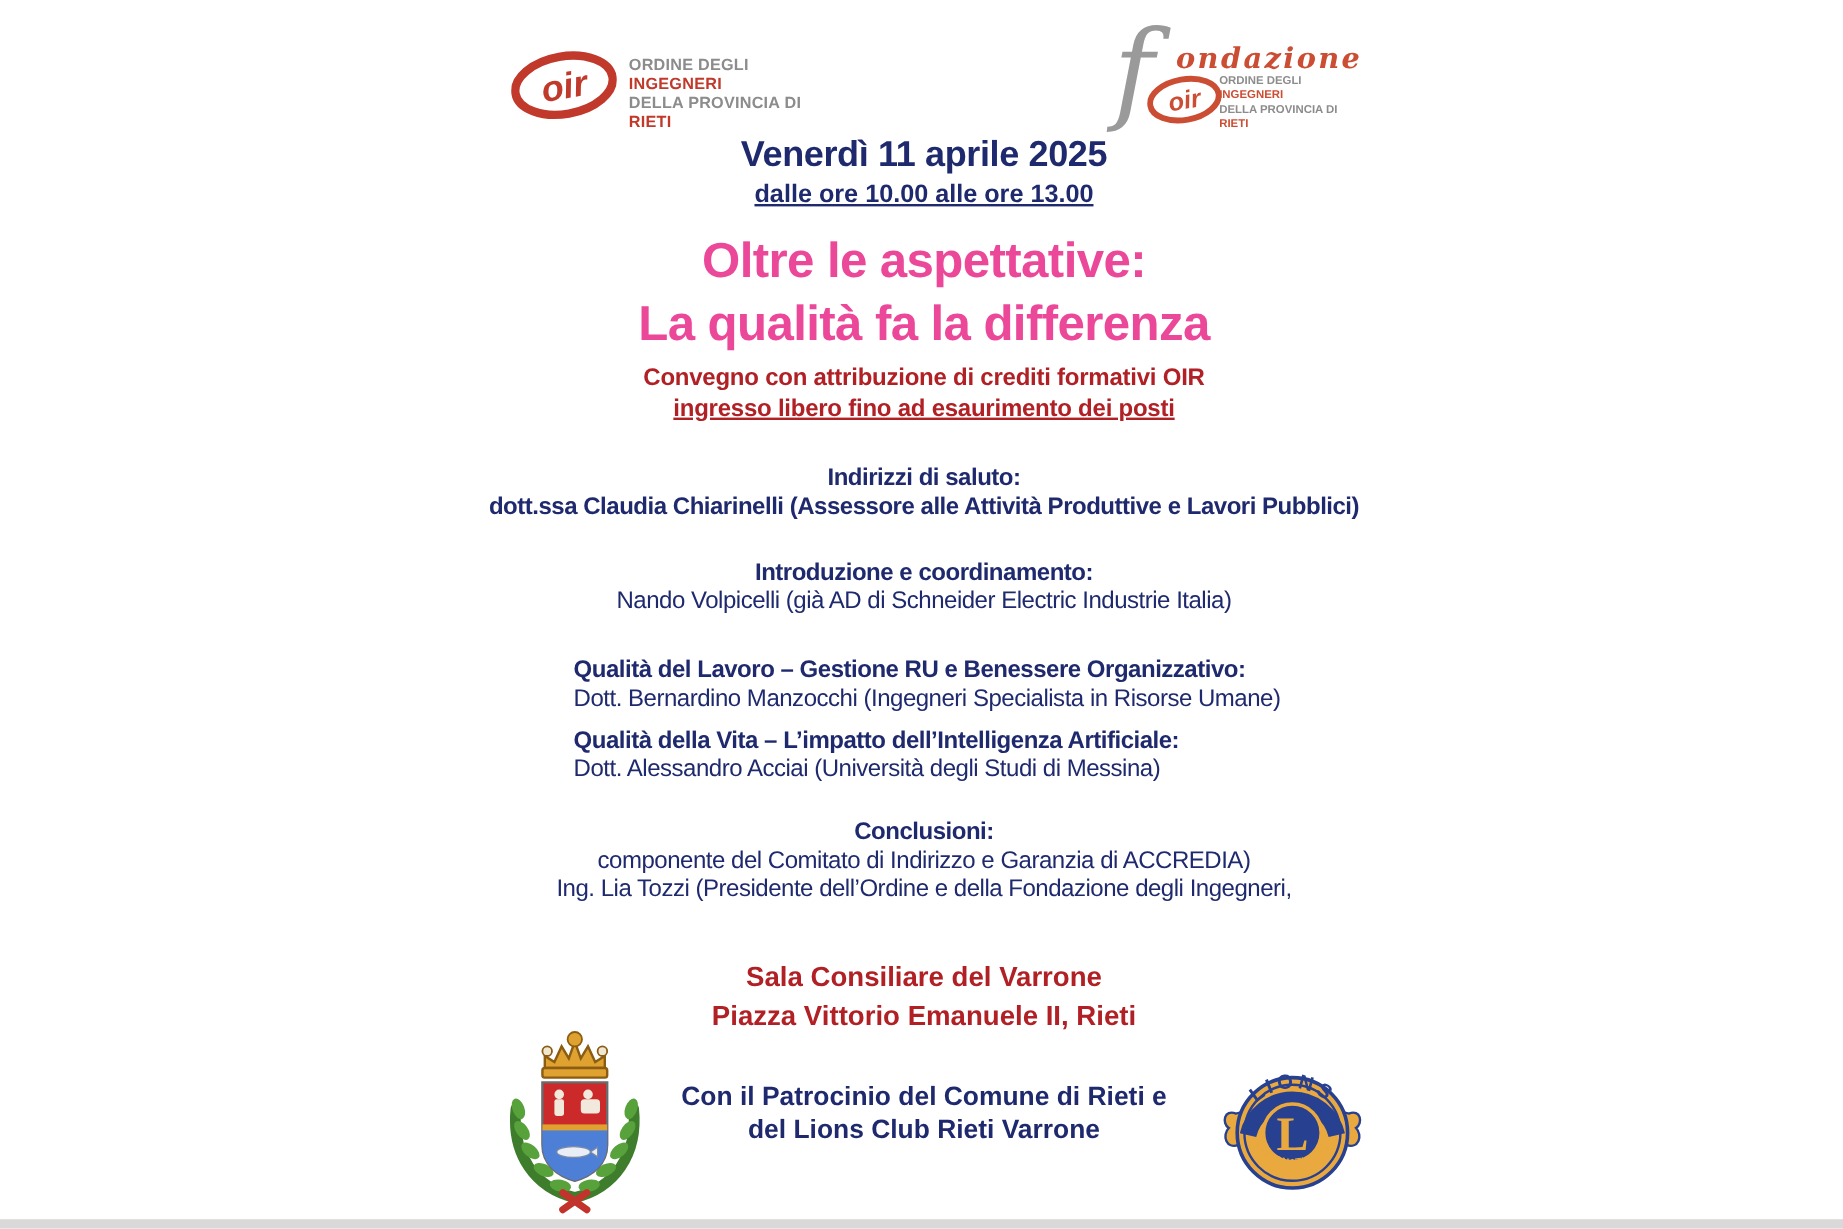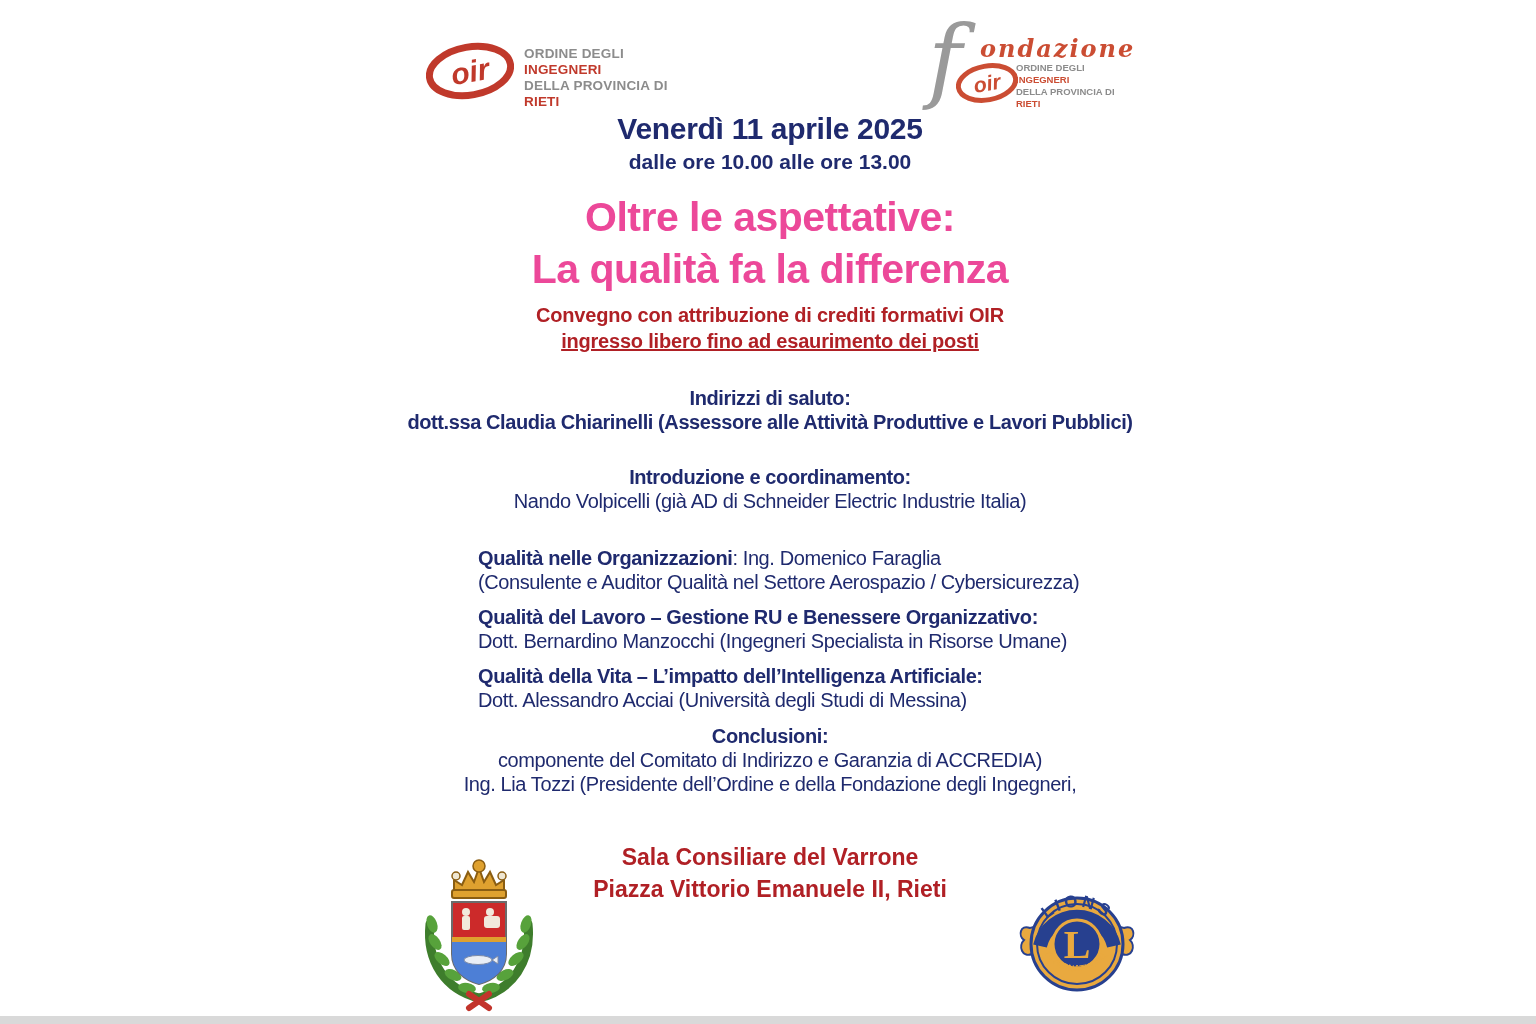--- a/index.html
+++ b/index.html
@@ -20,21 +20,21 @@
   .fond-word { position:absolute; left:52px; top:6px; font-family:"DejaVu Serif", serif; font-style:italic;
                font-weight:bold; font-size:24px; color:#cb4d33; letter-spacing:2px; }
   .fond-oval { position:absolute; left:28px; top:32px; }
   .fond-lines { position:absolute; left:88px; top:34px; font-size:9.5px; font-weight:bold; line-height:12px; }
   .fond-lines div:nth-child(1), .fond-lines div:nth-child(3) { color:#8c8c8c; }
   .fond-lines div:nth-child(2), .fond-lines div:nth-child(4) { color:#cb4d33; }
 
   
   .content { position:absolute; left:398px; top:112px; width:744px; text-align:center; color:#1f2a6e; }
   .date  { font-size:30px; font-weight:bold; color:#1f2a6e; letter-spacing:-0.3px; }
-  .time  { font-size:21px; font-weight:bold; color:#1f2a6e; margin-top:4px; }
+  .time  { font-size:21px; font-weight:bold; color:#1f2a6e; margin-top:4px;text-decoration:underline; }
   .title { font-size:41px; font-weight:bold; color:#ec4899; line-height:52px; margin-top:17px; letter-spacing:-0.5px; }
   .sub   { font-size:20px; font-weight:600; color:#b02025; margin-top:9px; letter-spacing:-0.2px;text-align:center; }
   .sub.u { text-decoration:underline; margin-top:3px; }
 
   .navy  { color:#1f2a6e; font-size:20px; line-height:24px; letter-spacing:-0.4px; }
   .bold  { font-weight:bold; }
   .sec-gap1 { margin-top:33px; }
   .sec-gap2 { margin-top:31px; }
 
   .talks { text-align:left; padding-left:80px; margin-top:33px; }
@@ -98,42 +98,42 @@
     <div class="sub u">ingresso libero fino ad esaurimento dei posti</div>
 
     <div class="navy bold sec-gap1">Indirizzi di saluto:</div>
     <div class="navy bold">dott.ssa Claudia Chiarinelli (Assessore alle Attività Produttive e Lavori Pubblici)</div>
 
     <div class="navy bold sec-gap2">Introduzione e coordinamento:</div>
     <div class="navy">Nando Volpicelli (già AD di Schneider Electric Industrie Italia)</div>
 
     <div class="talks">
       <div class="talk">
-        <div class="navy"><span class="bold">Qualità nelle Organizzazioni</span><span>: Ing. Domenico Faraglia</span></div>
-        <div class="navy">(Consulente e Auditor Qualità nel Settore Aerospazio / Cybersicurezza)</div>
-      </div>
-      <div class="talk">
         <div class="navy"><span class="bold">Qualità del Lavoro – Gestione RU e Benessere Organizzativo:</span><span></span></div>
         <div class="navy">Dott. Bernardino Manzocchi (Ingegneri Specialista in Risorse Umane)</div>
       </div>
       <div class="talk">
         <div class="navy"><span class="bold">Qualità della Vita – L’impatto dell’Intelligenza Artificiale:</span><span></span></div>
         <div class="navy">Dott. Alessandro Acciai (Università degli Studi di Messina)</div>
       </div>
     </div>
 
-    <div class="navy bold" style="margin-top:12px;">Conclusioni:</div>
+    <div class="navy bold" style="margin-top:28px;">Conclusioni:</div>
     <div class="navy">componente del Comitato di Indirizzo e Garanzia di ACCREDIA)</div>
     <div class="navy">Ing. Lia Tozzi (Presidente dell’Ordine e della Fondazione degli Ingegneri,</div>
 
     <div class="venue">
       <div>Sala Consiliare del Varrone</div>
       <div>Piazza Vittorio Emanuele II, Rieti</div>
     </div>
 
+    <div class="patronage">
+      <div>Con il Patrocinio del Comune di Rieti e</div>
+      <div>del Lions Club Rieti Varrone</div>
+    </div>
   </div>
 
   <svg class="coat" width="138" height="158" viewBox="0 0 138 158">
 
     <path d="M69,140 C36,132 16,104 20,66" fill="none" stroke="#3e7d2c" stroke-width="9" stroke-linecap="round"></path>
     <path d="M69,140 C102,132 122,104 118,66" fill="none" stroke="#3e7d2c" stroke-width="9" stroke-linecap="round"></path>
     <g fill="#57a23b">
       <ellipse cx="22" cy="66" rx="5" ry="9" transform="rotate(-20 22 66)"></ellipse>
       <ellipse cx="25" cy="84" rx="5" ry="9" transform="rotate(-35 25 84)"></ellipse>
       <ellipse cx="32" cy="101" rx="5" ry="9" transform="rotate(-50 32 101)"></ellipse>

